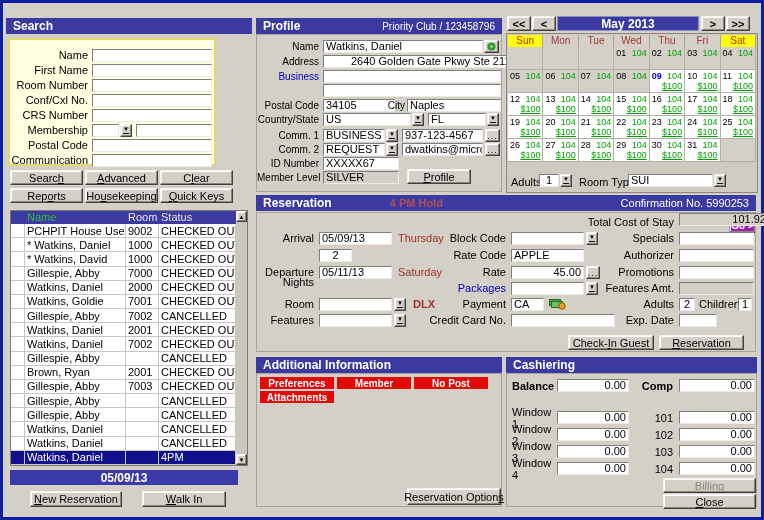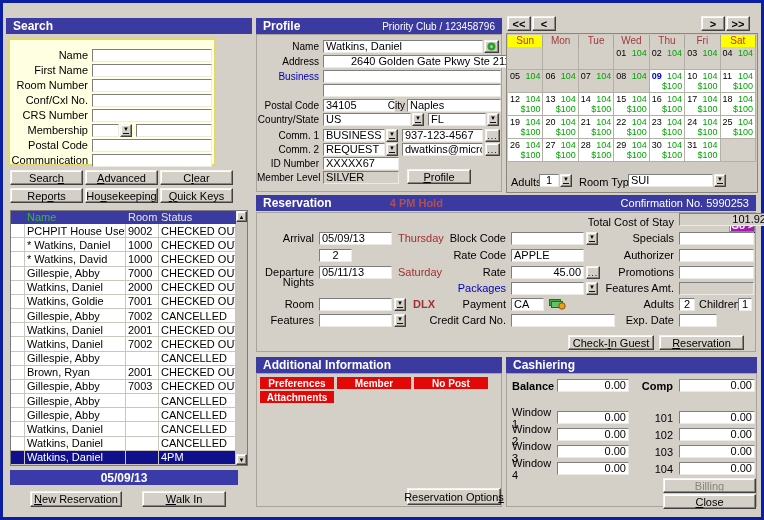--- a/index.html
+++ b/index.html
@@ -66,21 +66,21 @@
   .dow > div { font-size:10px; color:#A03A3A; background:#D4D0C8; text-align:center; line-height:12px;
                border-right:1px solid #A8A49C; border-bottom:1px solid #A8A49C; }
   .dow > div.we { background:#FFFF00; color:#C03030; }
   .days { position:absolute; left:1px; top:13px; width:248px; display:grid;
           grid-template-columns:repeat(7,1fr); grid-auto-rows:23px; }
   .cell { background:#fff; border-right:1px solid #B4B0A8; border-bottom:1px solid #B4B0A8;
           padding:1px 2px; font-size:9px; overflow:hidden; }
   .cell.past { background:#D4D0C8; }
   .cl { display:flex; justify-content:space-between; }
   .cr, .cp { color:#00A400; }
-  .cp { text-align:right; }
+  .cp { text-align:right;text-decoration:underline; }
   .cell.today .cd { color:#0000D0; font-weight:bold; }
   .gobtn { background:#a21caf; color:#fff; font-weight:bold; font-size:10px;
            border-color:#8890E0 #101860 #101860 #8890E0;margin-top:45px; }
   
   .rbody { position:absolute; left:256px; top:212px; width:500px; height:140px; border:1px solid #A8A49C; }
   .rbody .lc { left:0; width:57px; }
   .rbody .mc { left:150px; width:99px; }
   .rbody .rc { left:300px; width:117px; }
   
   .abody { position:absolute; left:256px; top:373px; width:246px; height:134px; border:1px solid #A8A49C; }
@@ -345,20 +345,21 @@
       </div>
     <div class="lbl r sm" style="top:122px;">ID Number</div>
     <div class="fld" style="left:66px;top:122px;width:76px;">XXXXX67</div>
     <div class="lbl r sm" style="top:136px;">Member Level</div>
     <div class="fld ro" style="left:66px;top:136px;width:76px;">SILVER</div>
     <div class="btn abs" style="left:150px;top:134px;width:64px;height:15px;"><u>P</u>rofile</div>
   </div>
 
   <div class="btn abs" style="left:507px;top:16px;width:24px;height:15px;font-weight:bold;">&lt;&lt;</div>
   <div class="btn abs" style="left:532px;top:16px;width:24px;height:15px;font-weight:bold;">&lt;</div>
+  <div class="caltitle" style="left:557px;top:16px;width:142px;height:15px;">May 2013</div>
   <div class="btn abs" style="left:701px;top:16px;width:24px;height:15px;font-weight:bold;">&gt;</div>
   <div class="btn abs" style="left:726px;top:16px;width:24px;height:15px;font-weight:bold;">&gt;&gt;</div>
 
   <div class="calbody">
     <div class="dow">
 
     <div class="we">Sun</div>
         <div>Mon</div>
         <div>Tue</div>
         <div>Wed</div>

